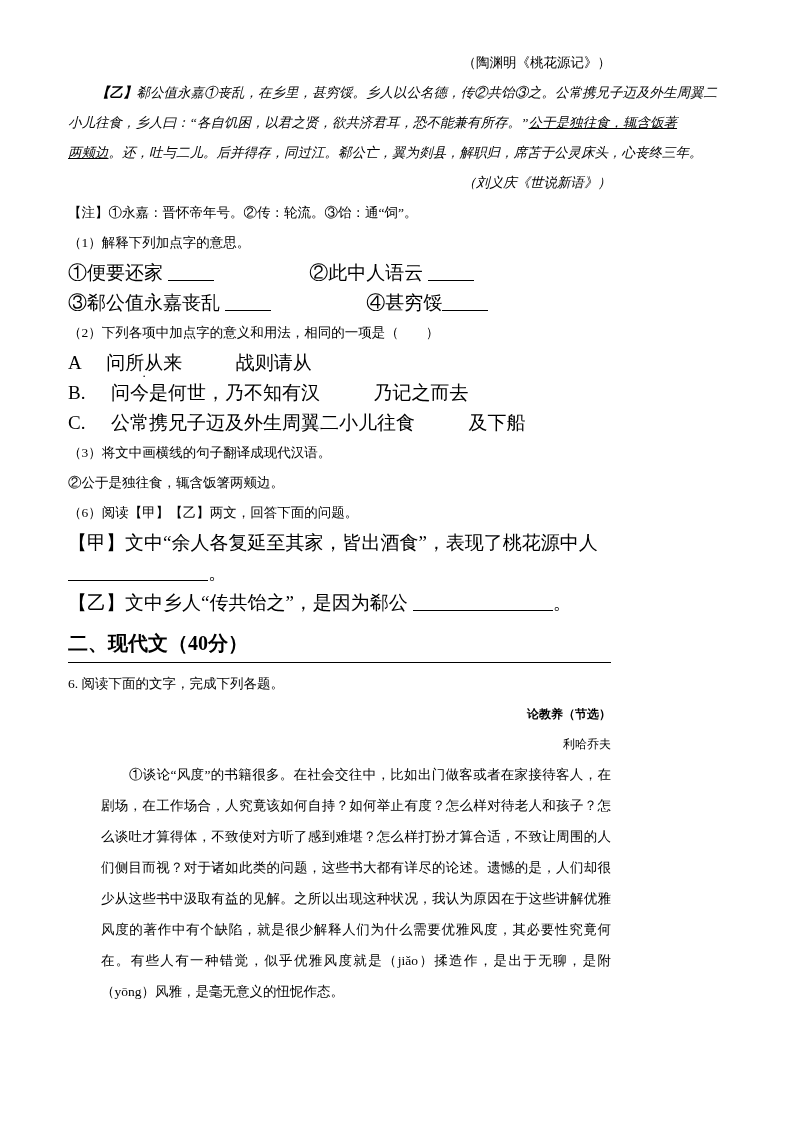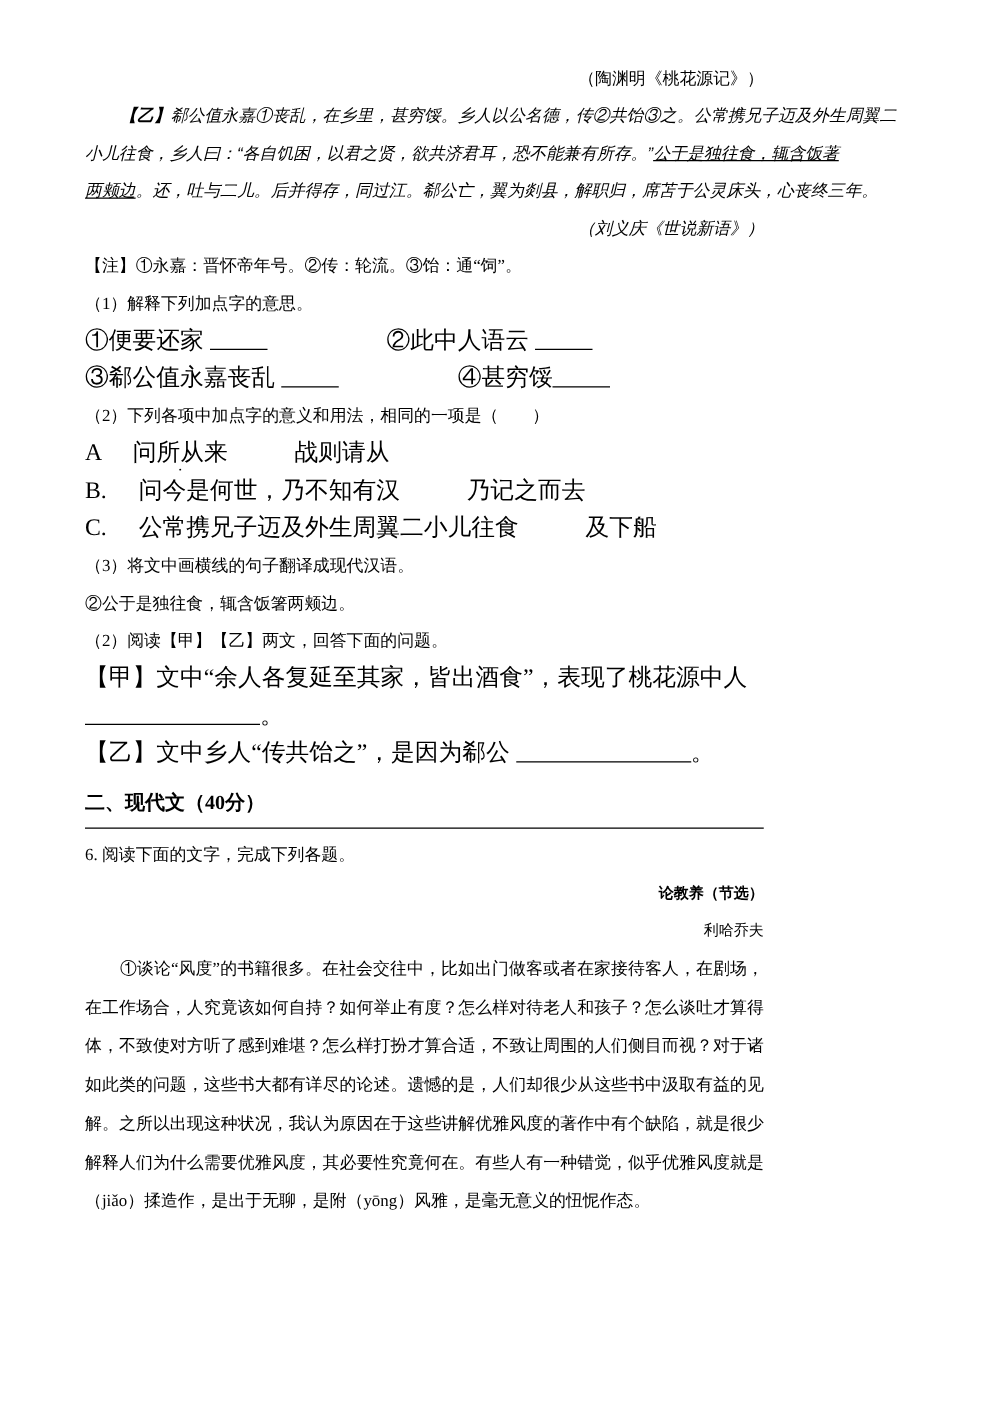--- a/index.html
+++ b/index.html
@@ -29,21 +29,21 @@
   .right {
     text-align: right;
     font-size: 13.5px;
     line-height: 30px;
   }
   .indent {
     text-indent: 28px;
   }
   .italic-cn {
     font-style: italic;
-    font-family: Liberation Sans, sans-serif;
+    font-family: Liberation Serif, serif;
   }
   .u {
     text-decoration: underline;
   }
   .blank {
     display: inline-block;
     border-bottom: 1px solid #000;
     height: 14px;
     vertical-align: -2px;
   }
@@ -55,21 +55,21 @@
   .dot-under::after {
     content: "·";
     position: absolute;
     left: 50%;
     transform: translateX(-50%);
     bottom: -9px;
     font-size: 13px;
     line-height: 1;
   }
   .section-title {
-    font-size: 16px;
+    font-size: 20px;
     font-weight: bold;
     line-height: 34px;
     margin-top: 8px;
   }
   .divider {
     border: 0;
     border-top: 1px solid #000;
     margin: 2px 0 6px 0;
   }
   .center {
@@ -83,20 +83,21 @@
     line-height: 30px;
   }
   .gap-l { display: inline-block; width: 44px; }
   .gap-s { display: inline-block; width: 16px; }
   .gap-xl { display: inline-block; width: 86px; }
   .body-block {
     font-size: 13.5px;
     line-height: 31px;
     text-align: justify;
     text-justify: inter-ideograph;
+    margin-left: 33px;
   }
   .hang { text-indent: 28px; }
 </style>
 </head>
 <body>
 
 <div class="page">
 
   <div class="right">（陶渊明《桃花源记》）</div>
 
@@ -156,21 +157,21 @@
     <span class="gap-s"></span>
     <span>公常携兄子迈及外生周翼二小儿往食</span>
     <span class="gap-l"></span>
     <span>及下船</span>
   </div>
 
 
   <div class="line">（3）将文中画横线的句子翻译成现代汉语。</div>
   <div class="line">②公于是独往食，辄含饭箸两颊边。</div>
 
-  <div class="line">（2）阅读【甲】【乙】两文，回答下面的问题。</div>
+  <div class="line">（6）阅读【甲】【乙】两文，回答下面的问题。</div>
 
   <div class="opt-row">
     <span>【甲】文中“余人各复延至其家，皆出酒食”，表现了桃花源中人</span>
     <span class="blank b-long2"></span><span>。</span>
   </div>
 
   <div class="opt-row">
     <span>【乙】文中乡人“传共饴之”，是因为郗公</span>
     <span class="blank b-long2"></span><span>。</span>
   </div>

